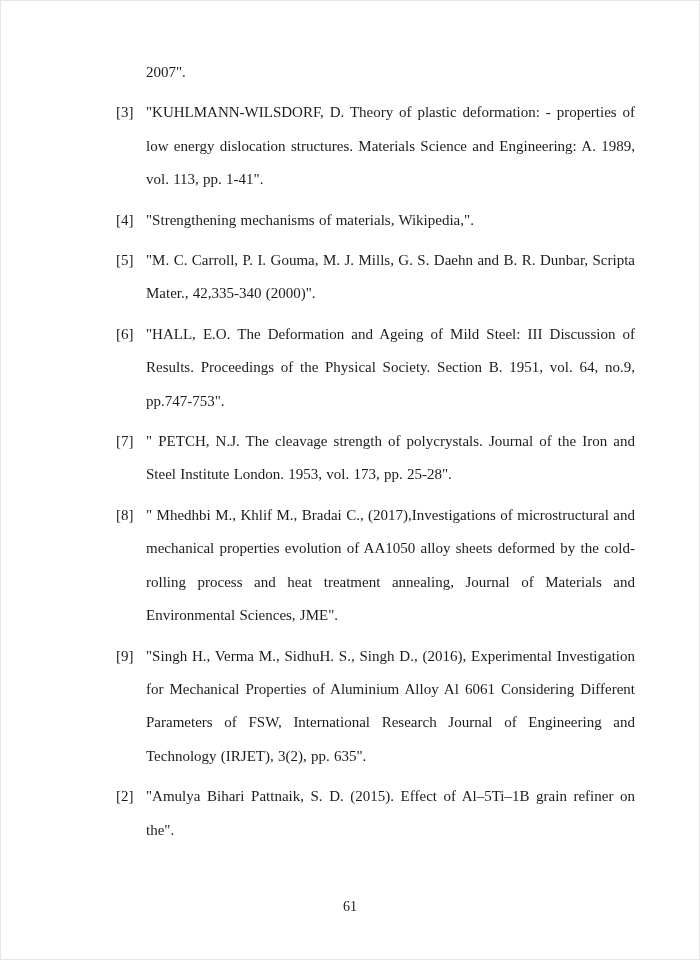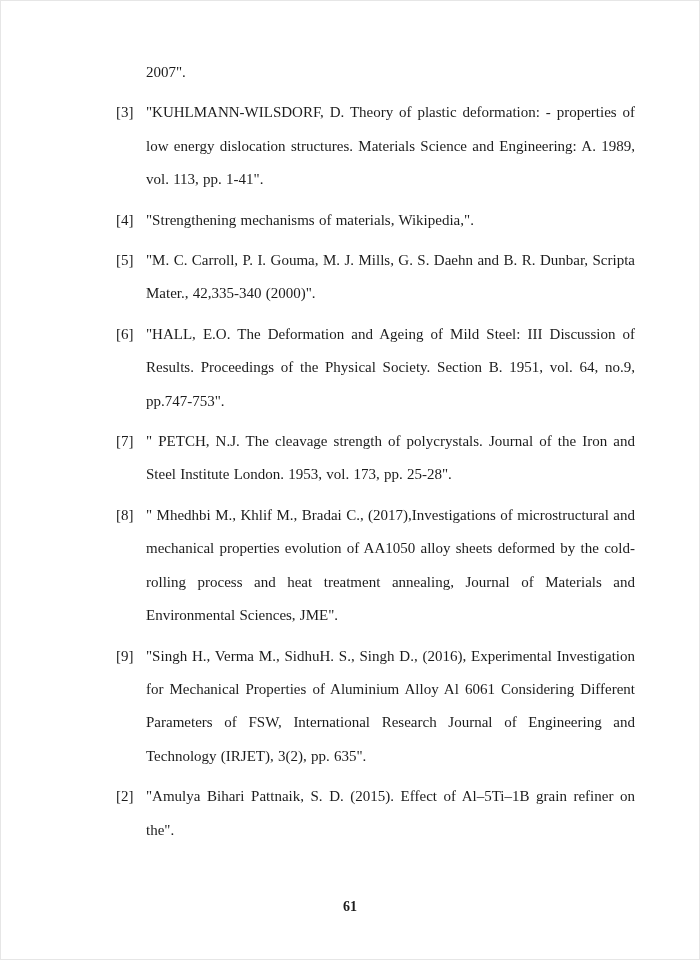--- a/index.html
+++ b/index.html
@@ -47,21 +47,20 @@
   }
   .page-number {
     position: absolute;
     bottom: 44px;
     left: 0;
     width: 100%;
     text-align: center;
     font-size: 14px;
     line-height: 16px;
     color: #1c1c1c;
-    font-weight: bold;
   }
 </style>
 </head>
 <body>
 
 <div class="page">
   <div class="content">
 
     <p class="para continuation">2007".</p>
 

